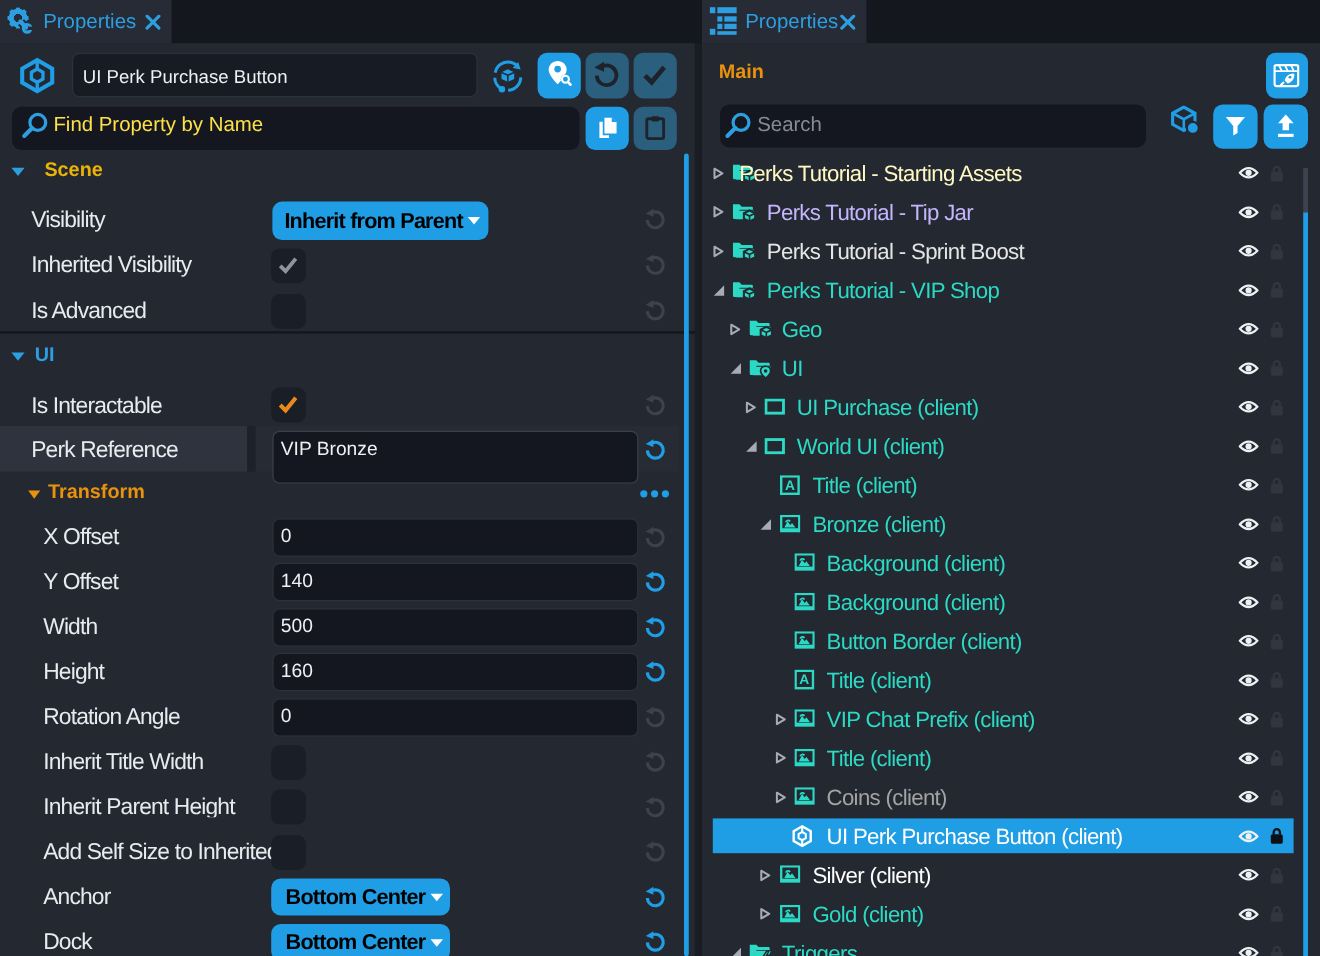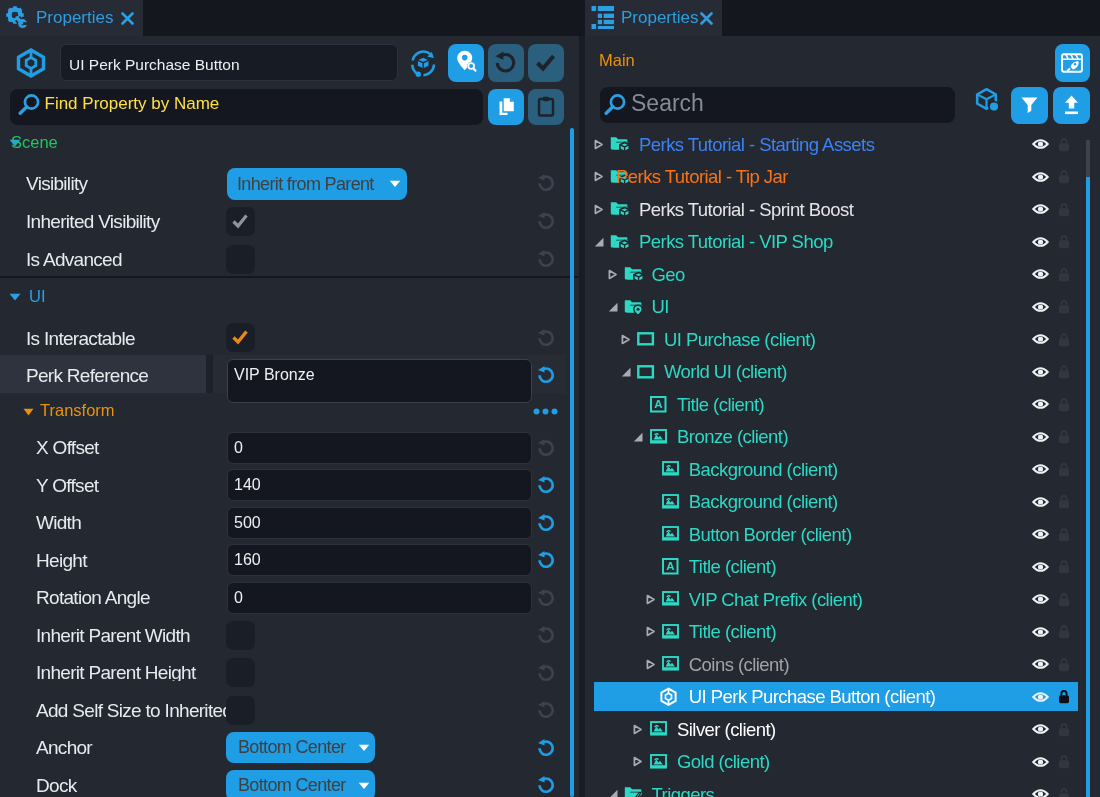--- a/index.html
+++ b/index.html
@@ -1,21 +1,21 @@
 <!DOCTYPE html>
 <html><head><meta charset="utf-8"><style>
 *{margin:0;padding:0;box-sizing:border-box}
 html,body{width:1100px;height:797px;overflow:hidden;background:#191c23;font-family:"Liberation Sans",sans-serif}
 .abs{position:absolute}
 .lbl{position:absolute;font-size:19px;letter-spacing:-0.7px;color:#e8ebee;white-space:nowrap}
 .inp{position:absolute;background:#14171f;border:1px solid #2c323d;border-radius:6px;color:#eef1f4;font-size:16px;line-height:30px;padding-left:6px;white-space:nowrap}
 .chk{position:absolute;width:29px;height:29px;background:#1a1e27;border-radius:7px;text-align:center}
 .btn{position:absolute;border-radius:8px}
-.hdr{position:absolute;font-size:16.5px;font-weight:normal;white-space:nowrap}
-.drop{position:absolute;background:#1f9ee6;border-radius:8px;color:#404040;font-weight:normal;font-size:18px;letter-spacing:-0.65px;white-space:nowrap;overflow:hidden}
+.hdr{position:absolute;font-size:16.5px;font-weight:bold;white-space:nowrap}
+.drop{position:absolute;background:#1f9ee6;border-radius:8px;color:#000000;font-weight:bold;font-size:18px;letter-spacing:-0.65px;white-space:nowrap;overflow:hidden}
 .tt{position:absolute;font-size:18.5px;letter-spacing:-0.55px;color:#2bd9c4;white-space:nowrap}
 </style></head><body>
 <div class="abs" style="left:0;top:0;width:1100px;height:36px;background:#14171e"></div>
 <div class="abs" style="left:0;top:0;width:143px;height:36px;background:#262b35"></div>
 <svg class="abs" style="left:6px;top:6px" width="23" height="23" viewBox="0 0 23 23">
     <line x1="14.80" y1="9.00" x2="17.80" y2="9.00" stroke="#2d9ee0" stroke-width="3.4"></line>
     <circle cx="9" cy="9" r="5.6" fill="none" stroke="#2d9ee0" stroke-width="3.6"></circle>
     <line x1="13.10" y1="13.10" x2="15.22" y2="15.22" stroke="#2d9ee0" stroke-width="3.4"></line>
     <circle cx="9" cy="9" r="5.6" fill="none" stroke="#2d9ee0" stroke-width="3.6"></circle>
     <line x1="9.00" y1="14.80" x2="9.00" y2="17.80" stroke="#2d9ee0" stroke-width="3.4"></line>
@@ -99,21 +99,21 @@
     <path d="M12.8 0.8 v3.9 h4.2 z" fill="#1f9ee6"></path>
   </svg>
 <div class="btn" style="left:528px;top:89px;width:36px;height:36px;background:#2b5f7e"></div>
 <svg class="abs" style="left:537px;top:96px" width="18" height="21" viewBox="0 0 18 21">
     <rect x="2" y="3" width="14" height="16.5" rx="1.5" fill="none" stroke="#1d222b" stroke-width="2.4"></rect>
     <rect x="6" y="0.8" width="6" height="4.4" rx="1" fill="#1d222b"></rect>
   </svg>
 <svg class="abs" style="left:9px;top:139px" width="12" height="8" viewBox="0 0 12 8">
     <path d="M0.5 0.8 L11.5 0.8 L6 7.6 z" fill="#2d9ee0"></path>
   </svg>
-<div class="hdr" style="left:11px;top:133.5px;color:#22c55e;line-height:16.5px">Scene</div>
+<div class="hdr" style="left:37px;top:133.5px;color:#eab308;line-height:16.5px">Scene</div>
 <div class="lbl" style="left:26px;top:175.1px;line-height:17px">Visibility</div>
 <div class="drop" style="left:227px;top:167.5px;width:180px;height:32px;line-height:32px;padding-left:10px">Inherit from Parent</div>
 <svg class="abs" style="left:389px;top:180.0px" width="12" height="8" viewBox="0 0 12 8">
     <path d="M0.8 0.8 L6 7 L11.2 0.8 z" fill="#fff"></path>
   </svg>
 <svg class="abs" style="left:535.8px;top:173.3px" width="20" height="20" viewBox="0 0 20 20">
     <path d="M7.7 4.0 A6.6 6.6 0 1 1 3.5 10.3" fill="none" stroke="#3d434e" stroke-width="2.6"></path>
     <path d="M8.5 1.0 L8.5 7.6 L2.1 4.9 z" fill="#3d434e"></path>
   </svg>
 <div class="lbl" style="left:26px;top:213.2px;line-height:17px">Inherited Visibility</div>
@@ -188,21 +188,21 @@
 <svg class="abs" style="left:535.8px;top:550.0px" width="20" height="20" viewBox="0 0 20 20">
     <path d="M7.7 4.0 A6.6 6.6 0 1 1 3.5 10.3" fill="none" stroke="#1f9ee6" stroke-width="2.6"></path>
     <path d="M8.5 1.0 L8.5 7.6 L2.1 4.9 z" fill="#1f9ee6"></path>
   </svg>
 <div class="lbl" style="left:36px;top:589.3px;line-height:17px">Rotation Angle</div>
 <div class="inp" style="left:227px;top:581.5px;width:305px;height:32px">0</div>
 <svg class="abs" style="left:535.8px;top:587.5px" width="20" height="20" viewBox="0 0 20 20">
     <path d="M7.7 4.0 A6.6 6.6 0 1 1 3.5 10.3" fill="none" stroke="#3d434e" stroke-width="2.6"></path>
     <path d="M8.5 1.0 L8.5 7.6 L2.1 4.9 z" fill="#3d434e"></path>
   </svg>
-<div class="lbl" style="left:36px;top:626.8px;width:191px;overflow:hidden;line-height:17px">Inherit Parent Width</div>
+<div class="lbl" style="left:36px;top:626.8px;width:191px;overflow:hidden;line-height:17px">Inherit Title Width</div>
 <div class="chk" style="left:226px;top:620.5px"></div>
 <svg class="abs" style="left:535.8px;top:625.0px" width="20" height="20" viewBox="0 0 20 20">
     <path d="M7.7 4.0 A6.6 6.6 0 1 1 3.5 10.3" fill="none" stroke="#3d434e" stroke-width="2.6"></path>
     <path d="M8.5 1.0 L8.5 7.6 L2.1 4.9 z" fill="#3d434e"></path>
   </svg>
 <div class="lbl" style="left:36px;top:664.3px;width:191px;overflow:hidden;line-height:17px">Inherit Parent Height</div>
 <div class="chk" style="left:226px;top:658.0px"></div>
 <svg class="abs" style="left:535.8px;top:662.5px" width="20" height="20" viewBox="0 0 20 20">
     <path d="M7.7 4.0 A6.6 6.6 0 1 1 3.5 10.3" fill="none" stroke="#3d434e" stroke-width="2.6"></path>
     <path d="M8.5 1.0 L8.5 7.6 L2.1 4.9 z" fill="#3d434e"></path>
@@ -241,21 +241,21 @@
     <path d="M4.8 2.3 L7.2 7.2 M9.8 2.3 L12.2 7.2 M14.8 2.3 L17.2 7.2" stroke="#fff" stroke-width="1.5"></path>
     <path d="M17 9.3 c-3.6 0 -6.5 2.3 -7.5 5.6 l2.6 2.6 c3.3 -1 5.6 -3.9 5.6 -7.5 z" fill="#fff"></path>
     <circle cx="14" cy="12.3" r="1.2" fill="#1f9ee6"></circle>
     <path d="M9 16.3 L6.2 19" stroke="#fff" stroke-width="1.8"></path>
   </svg>
 <div class="abs" style="left:600px;top:87px;width:355px;height:36px;background:#14171f;border-radius:8px"></div>
 <svg class="abs" style="left:603.5px;top:92px" width="27" height="24" viewBox="0 0 27 24">
     <circle cx="13.5" cy="10" r="6.6" fill="none" stroke="#2d9ee0" stroke-width="2.7"></circle>
     <path d="M8.8 14.7 L2.2 21.3" stroke="#2d9ee0" stroke-width="3.4" stroke-linecap="round"></path>
   </svg>
-<div class="abs" style="left:631px;top:94.5px;font-size:23px;color:#858b94;line-height:17px">Search</div>
+<div class="abs" style="left:631px;top:94.5px;font-size:17px;color:#858b94;line-height:17px">Search</div>
 <svg class="abs" style="left:975px;top:88px" width="25" height="25" viewBox="0 0 25 25">
     <path d="M11.5 1.2 L20.8 6.4 L20.8 15.6 L11.5 20.8 L2.2 15.6 L2.2 6.4 z" fill="none" stroke="#1f9ee6" stroke-width="2.6"></path>
     <path d="M2.6 6.6 L11.5 11.3 L20.4 6.6 M11.5 11.3 V20.4" fill="none" stroke="#1f9ee6" stroke-width="2.2"></path>
     <circle cx="19" cy="18.6" r="5" fill="#1f9ee6" stroke="#242831" stroke-width="1.8"></circle>
   </svg>
 <div class="btn" style="left:1011px;top:87px;width:37px;height:37px;background:#1f9ee6"></div>
 <svg class="abs" style="left:1020px;top:96px" width="19" height="19" viewBox="0 0 19 19">
     <path d="M1.5 1.5 H17.5 L11.3 9 V14.8 L7.7 17 V9 z" fill="#fff"></path>
   </svg>
 <div class="btn" style="left:1053px;top:87px;width:37px;height:37px;background:#1f9ee6"></div>
@@ -265,39 +265,39 @@
   </svg>
 <svg class="abs" style="left:594px;top:138.5px" width="10" height="11" viewBox="0 0 10 11">
     <path d="M1.4 1.6 L8 5.5 L1.4 9.4 z" fill="none" stroke="#a7acb4" stroke-width="1.7" stroke-linejoin="round"></path>
   </svg>
 <svg class="abs" style="left:610px;top:136.0px" width="20" height="17" viewBox="0 0 20 17">
     <path d="M0.8 1.2 h5.4 l1.9 2 h8.3 a1 1 0 0 1 1 1 v1.6 h-11 l-2.6 7.6 h-2 a1 1 0 0 1 -1 -1 z" fill="#2bd9c4"></path>
     <path d="M5.6 6.6 h12.6 l-2.5 7.2 h-12.4 z" fill="#2bd9c4"></path>
     <path d="M14.6 6.4 L19.3 8.7 L19.3 13.3 L14.6 15.6 L9.9 13.3 L9.9 8.7 z" fill="#2bd9c4" stroke="#242831" stroke-width="1.7" stroke-linejoin="miter"></path>
     <path d="M10.2 8.9 L14.6 11 L19 8.9 M14.6 11 V15.3" fill="none" stroke="#242831" stroke-width="1.4"></path>
   </svg>
-<div class="tt" style="left:639px;top:135.6px;color:#3b82f6;line-height:17px">Perks Tutorial - Starting Assets</div>
+<div class="tt" style="left:616px;top:135.6px;color:#fef9c3;line-height:17px">Perks Tutorial - Starting Assets</div>
 <svg class="abs" style="left:1032.0px;top:138.0px" width="17" height="12" viewBox="0 0 17 12">
     <path d="M1.2 6 Q8.5 -1.8 15.8 6 Q8.5 13.8 1.2 6 z" fill="none" stroke="#eef1f3" stroke-width="1.9"></path>
     <circle cx="8.5" cy="6" r="2.6" fill="#eef1f3"></circle>
   </svg>
 <svg class="abs" style="left:1058px;top:136.5px" width="12" height="15" viewBox="0 0 12 15">
     <path d="M3.4 6.5 V4.6 a2.6 2.6 0 0 1 5.2 0 V6.5" fill="none" stroke="#32363f" stroke-width="1.9"></path>
     <rect x="1" y="6.2" width="10" height="8" rx="1.6" fill="#32363f"></rect>
   </svg>
 <svg class="abs" style="left:594px;top:171.0px" width="10" height="11" viewBox="0 0 10 11">
     <path d="M1.4 1.6 L8 5.5 L1.4 9.4 z" fill="none" stroke="#a7acb4" stroke-width="1.7" stroke-linejoin="round"></path>
   </svg>
 <svg class="abs" style="left:610px;top:168.5px" width="20" height="17" viewBox="0 0 20 17">
     <path d="M0.8 1.2 h5.4 l1.9 2 h8.3 a1 1 0 0 1 1 1 v1.6 h-11 l-2.6 7.6 h-2 a1 1 0 0 1 -1 -1 z" fill="#2bd9c4"></path>
     <path d="M5.6 6.6 h12.6 l-2.5 7.2 h-12.4 z" fill="#2bd9c4"></path>
     <path d="M14.6 6.4 L19.3 8.7 L19.3 13.3 L14.6 15.6 L9.9 13.3 L9.9 8.7 z" fill="#2bd9c4" stroke="#242831" stroke-width="1.7" stroke-linejoin="miter"></path>
     <path d="M10.2 8.9 L14.6 11 L19 8.9 M14.6 11 V15.3" fill="none" stroke="#242831" stroke-width="1.4"></path>
   </svg>
-<div class="tt" style="left:616px;top:168.1px;color:#f97316;line-height:17px">Perks Tutorial - Tip Jar</div>
+<div class="tt" style="left:639px;top:168.1px;color:#c4b5fd;line-height:17px">Perks Tutorial - Tip Jar</div>
 <svg class="abs" style="left:1032.0px;top:170.5px" width="17" height="12" viewBox="0 0 17 12">
     <path d="M1.2 6 Q8.5 -1.8 15.8 6 Q8.5 13.8 1.2 6 z" fill="none" stroke="#eef1f3" stroke-width="1.9"></path>
     <circle cx="8.5" cy="6" r="2.6" fill="#eef1f3"></circle>
   </svg>
 <svg class="abs" style="left:1058px;top:169.0px" width="12" height="15" viewBox="0 0 12 15">
     <path d="M3.4 6.5 V4.6 a2.6 2.6 0 0 1 5.2 0 V6.5" fill="none" stroke="#32363f" stroke-width="1.9"></path>
     <rect x="1" y="6.2" width="10" height="8" rx="1.6" fill="#32363f"></rect>
   </svg>
 <svg class="abs" style="left:594px;top:203.5px" width="10" height="11" viewBox="0 0 10 11">
     <path d="M1.4 1.6 L8 5.5 L1.4 9.4 z" fill="none" stroke="#a7acb4" stroke-width="1.7" stroke-linejoin="round"></path>

